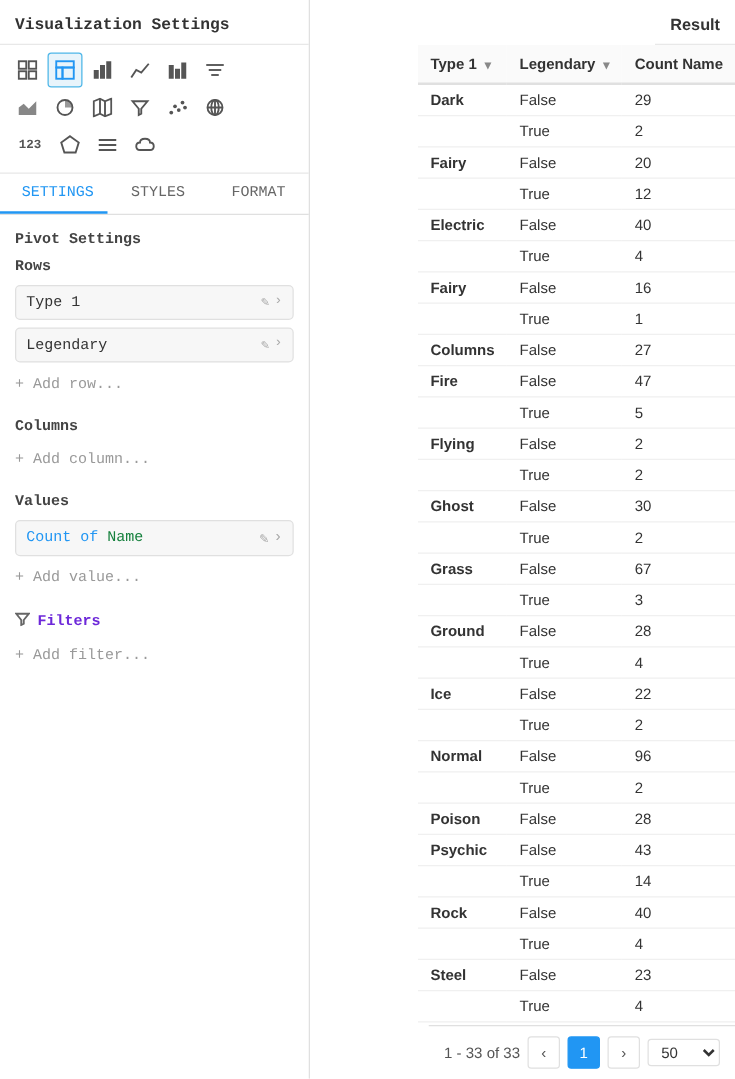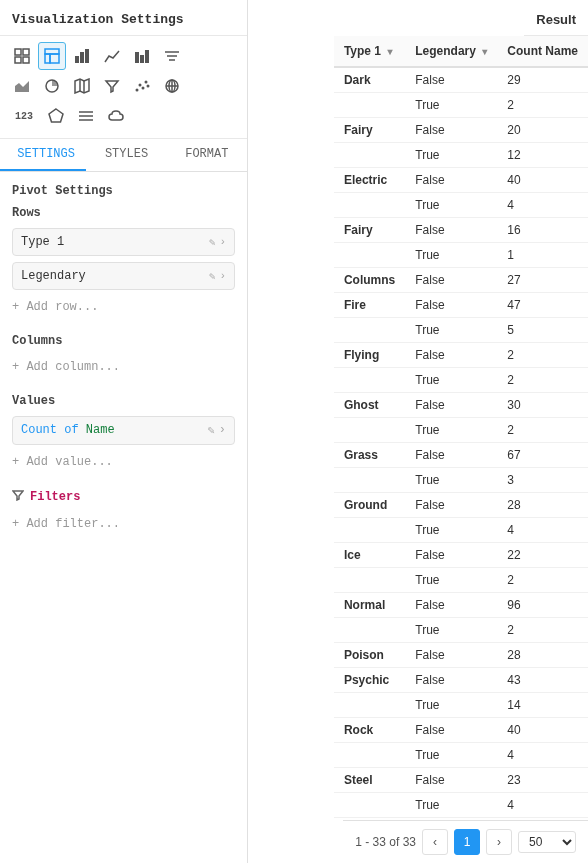--- a/index.html
+++ b/index.html
@@ -125,21 +125,21 @@
     .value-item .count-text { color: #2196f3; font-weight: 500; }
     .value-item .name-text { color: #15803d; }
     .value-item .item-icons { margin-left: auto; display: flex; gap: 4px; color: #aaa; }
 
     .filters-header {
       display: flex;
       align-items: center;
       gap: 6px;
       font-size: 12px;
       font-weight: 600;
-      color: #be185d;
+      color: #6d28d9;
       margin-bottom: 8px;
     }
     .filter-icon { color: #666; }
 
     
     .right-panel {
       flex: 1;
       display: flex;
       flex-direction: column;
       background: #fff;

